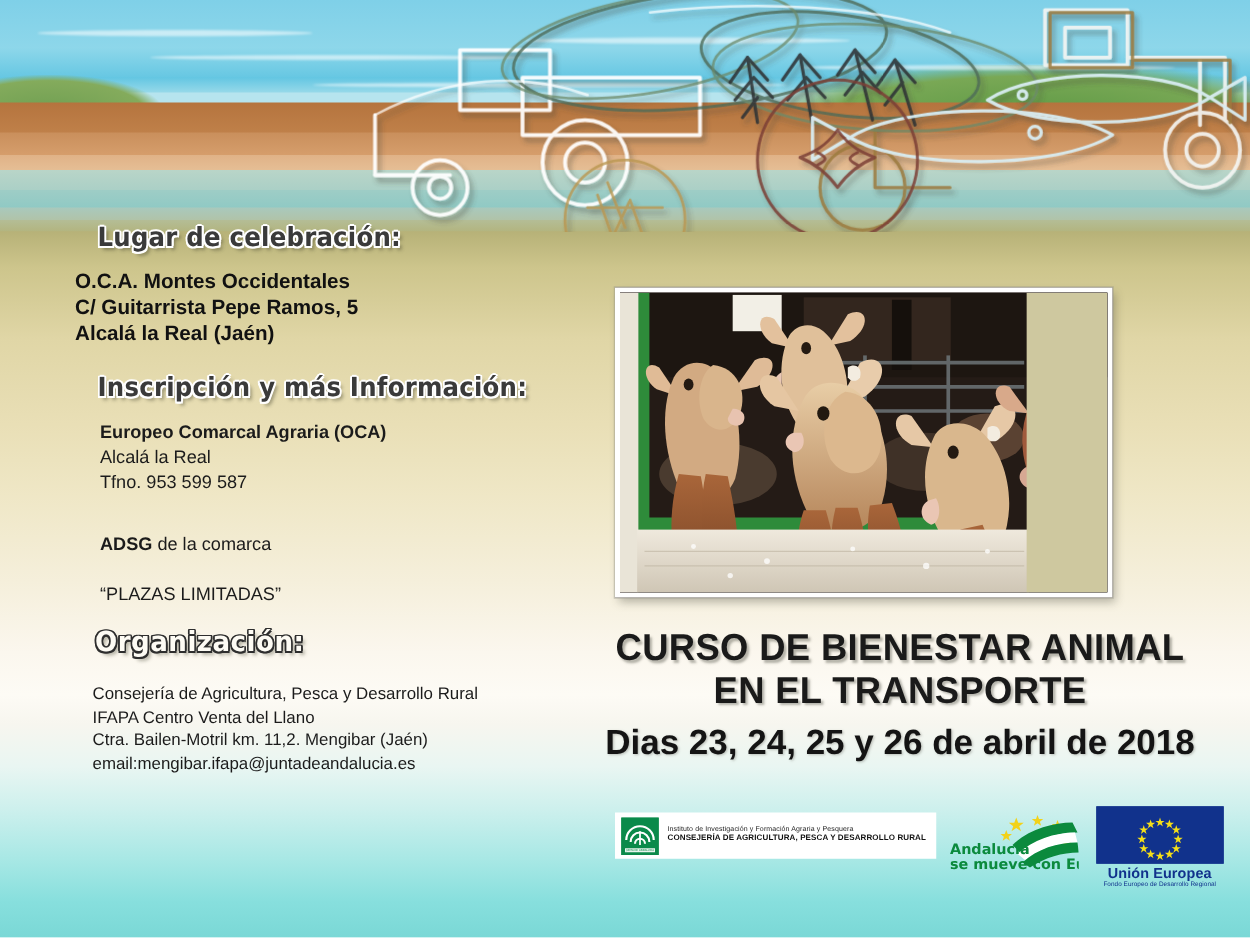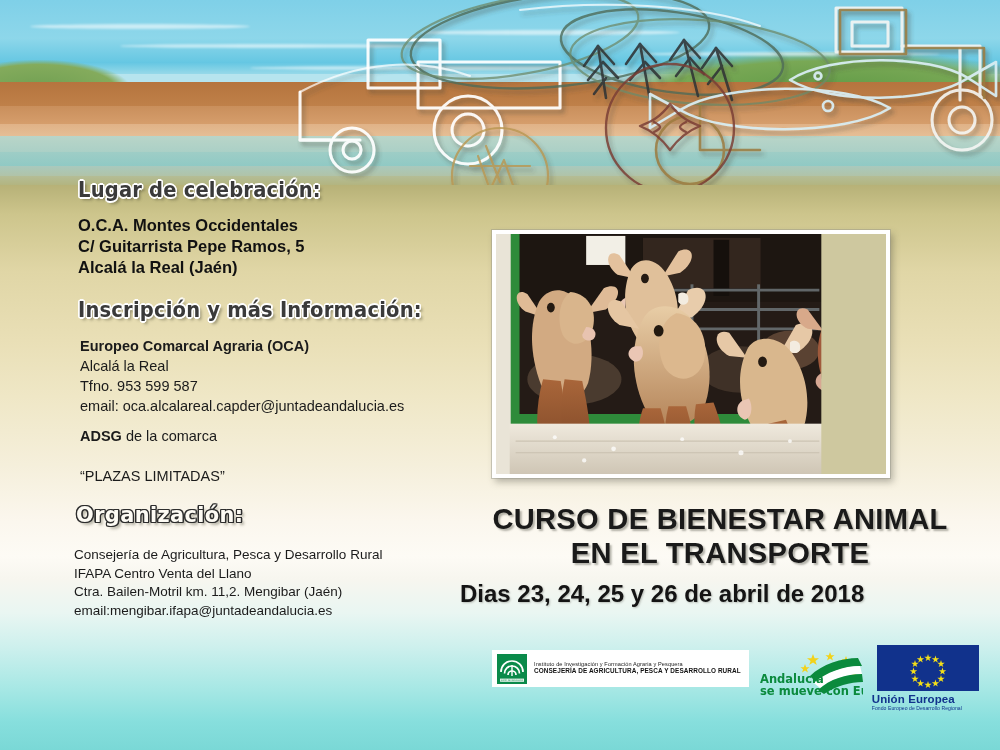--- a/index.html
+++ b/index.html
@@ -128,42 +128,42 @@
 
   
   .title{
     position:absolute;left:460px;top:502px;width:520px;z-index:5;text-align:center;
     font-weight:bold;font-size:30px;line-height:34px;color:#1a1a1a;
     letter-spacing:.3px;
     text-shadow:2px 2px 2px rgba(90,90,80,.45);
     transform:scaleX(.97);
   }
   .dates{
-    position:absolute;left:460px;top:578px;width:520px;z-index:5;text-align:left;
-    font-weight:bold;font-size:24px;line-height:31px;color:#141414;
+    position:absolute;left:460px;top:578px;width:520px;z-index:5;text-align:center;
+    font-weight:bold;font-size:28px;line-height:31px;color:#141414;
     text-shadow:1px 1px 2px rgba(90,90,80,.35);
   }
 
   
   .logos{position:absolute;left:492px;top:650px;z-index:5;display:flex;align-items:flex-start;gap:9px;}
   .logo-junta{
     background:#ffffff;display:flex;align-items:center;gap:7px;
     padding:5px 8px 5px 5px;height:37px;box-sizing:border-box;
   }
   .junta-mark{width:30px;height:30px;background:#0a8a4a;position:relative;flex:none;}
   .junta-mark svg{position:absolute;left:0;top:0;}
   .junta-txt{display:flex;flex-direction:column;justify-content:center;line-height:1.05;}
   .junta-l1{font-size:5.6px;color:#222;letter-spacing:.1px;white-space:nowrap;}
   .junta-l2{font-size:6.4px;color:#111;font-weight:bold;letter-spacing:.1px;white-space:nowrap;}
 
   .logo-ase{position:relative;width:105px;height:48px;flex:none;}
   .logo-ase svg{position:absolute;left:0;top:0;}
 
   .logo-eu{
-    width:112px;background:transparent;flex:none;text-align:left;margin-top:-5px;
+    width:112px;background:transparent;flex:none;text-align:center;margin-top:-5px;
   }
   .eu-flag{width:102px;height:46px;background:#11328c;margin:0 auto;position:relative;}
   .eu-flag svg{position:absolute;left:0;top:0;}
   .eu-t1{font-size:11.5px;font-weight:bold;color:#11328c;margin-top:2px;letter-spacing:.1px;}
   .eu-t2{font-size:5.1px;color:#11328c;letter-spacing:.05px;white-space:nowrap;}
 </style>
 </head>
 <body>
 
 <div id="poster">
@@ -272,33 +272,32 @@
         </g>
       </g>
     </svg>
   </div>
 
 
   <div class="leftcol">
 
     <div style="position:absolute;left:78px;top:6px;" class="fancy-head">Lugar de celebración:</div>
 
-    <div style="position:absolute;left:78px;top:43px;">
+    <div style="position:absolute;left:60px;top:43px;">
       <p class="addr">O.C.A. Montes Occidentales</p>
       <p class="addr">C/ Guitarrista Pepe Ramos, 5</p>
       <p class="addr">Alcalá la Real (Jaén)</p>
     </div>
 
     <div style="position:absolute;left:78px;top:126px;" class="fancy-head">Inscripción y más Información:</div>
 
     <div style="position:absolute;left:80px;top:164px;">
       <p class="blk" style="font-weight:bold;">Europeo Comarcal Agraria (OCA)</p>
       <p class="blk">Alcalá la Real</p>
       <p class="blk">Tfno. 953 599 587</p>
-      <p class="blk">email: oca.alcalareal.capder@juntadeandalucia.es</p>
     </div>
 
     <div style="position:absolute;left:80px;top:254px;" class="blk">
       <b>ADSG</b><span> de la comarca</span>
     </div>
 
     <div style="position:absolute;left:80px;top:296px;" class="quoted">“PLAZAS LIMITADAS”</div>
 
     <div style="position:absolute;left:76px;top:330px;" class="hollow-head">Organización:</div>
 

